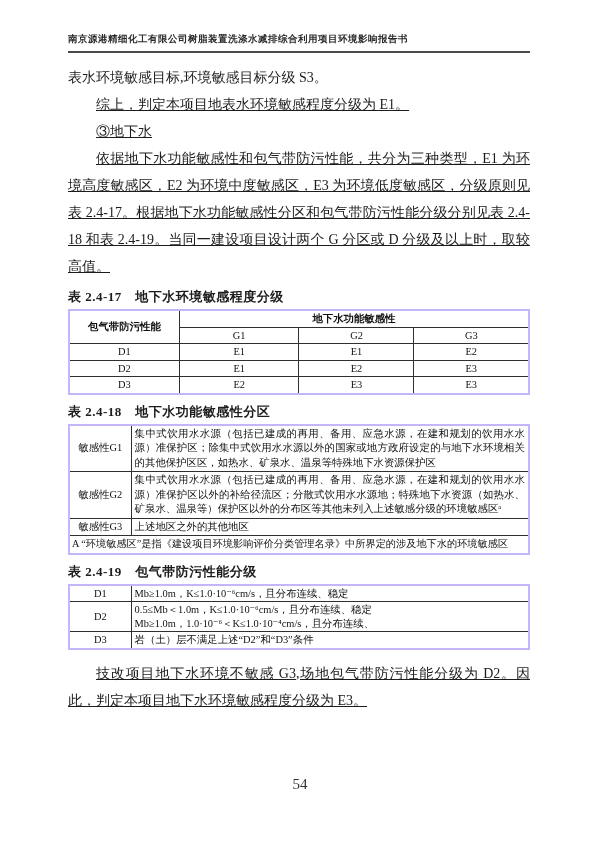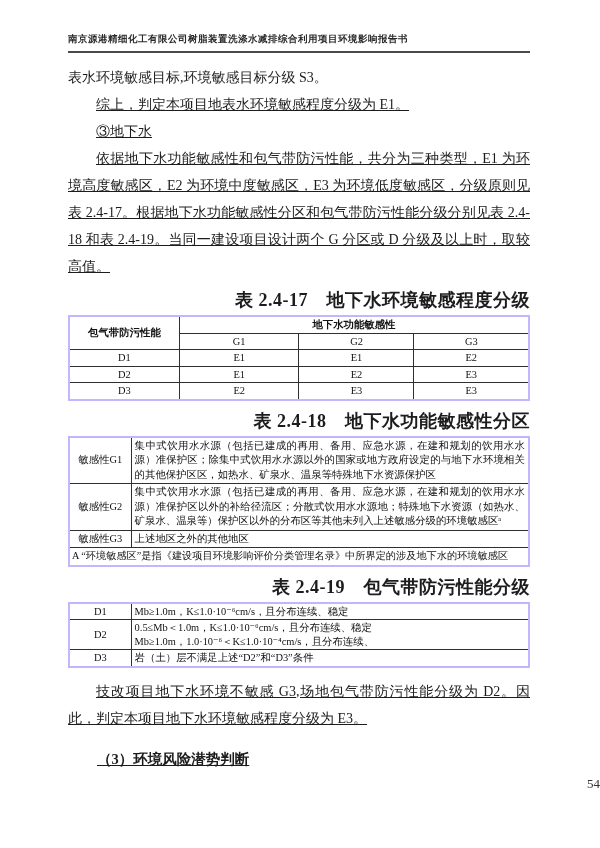--- a/index.html
+++ b/index.html
@@ -12,39 +12,39 @@
   .doc-header{
     padding-top:33px;text-align:left;font-size:9.5px;font-weight:bold;
     letter-spacing:0.5px;color:#2a2a2a;white-space:nowrap;
   }
   .header-rule{border-bottom:2px solid #4a4a4a;margin-top:5px;height:0;}
   .para{font-size:14px;line-height:27px;text-align:justify;margin:0;}
   .first{margin-top:11px;}
   .indent{text-indent:2em;text-decoration:underline;}
   .bold-head{font-weight:bold;font-size:14.5px;}
   .tbl-title{
-    text-align:right;font-weight:bold;font-size:18px;
+    text-align:left;font-weight:bold;font-size:13px;
     margin-top:8px;margin-bottom:3px;letter-spacing:0.5px;
   }
   table{width:100%;border-collapse:collapse;table-layout:fixed;border:2px solid #c4b5fd;}
   td{
     border:1px solid #2f2f2f;font-size:10.4px;line-height:13.5px;
     padding:1px 3px;vertical-align:middle;color:#111;
   }
   .c{text-align:center;}
   .b{font-weight:bold;}
   .just{text-align:justify;}
   .t17 td{height:12px;}
   .t18-body td{line-height:14.5px;}
   .footnote-cell{font-size:10.2px;line-height:13.5px;padding:1px 2px;text-align:left;}
   .risk-head{margin-top:14px;}
   .p-after-tables{margin-top:10px;}
   .footer-pagenum{
-    position:absolute;left:0;width:600px;top:776px;text-align:right;
-    font-size:13px;color:#333;
+    position:absolute;left:0;width:600px;top:776px;text-align:center;
+    font-size:15px;color:#333;
   }
 </style>
 </head>
 <body>
 
 <div class="page">
   <div class="content">
 
     <div class="doc-header">南京源港精细化工有限公司树脂装置洗涤水减排综合利用项目环境影响报告书</div>
     <div class="header-rule"></div>
@@ -137,18 +137,17 @@
           </td>
         </tr>
         <tr>
           <td class="c">D3</td>
           <td>岩（土）层不满足上述“D2”和“D3”条件</td>
         </tr>
       </tbody>
     </table>
 
     <p class="para indent p-after-tables">技改项目地下水环境不敏感 G3,场地包气带防污性能分级为 D2。因此，判定本项目地下水环境敏感程度分级为 E3。</p>
-    <p class="para indent bold-head risk-head">（3）环境风险潜势判断</p>
 
   </div>
 
   <div class="footer-pagenum">54</div>
 </div>
 
 </body></html>

